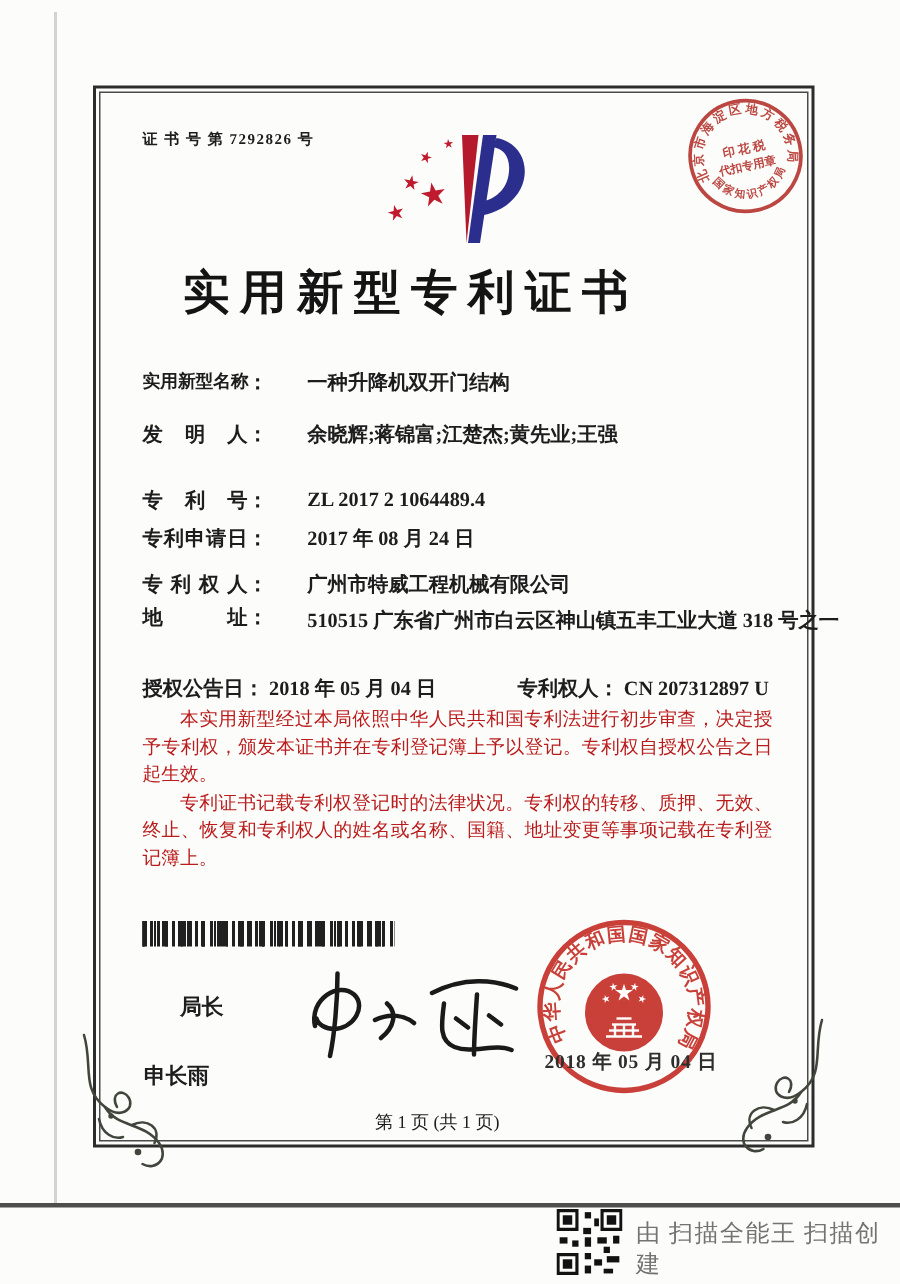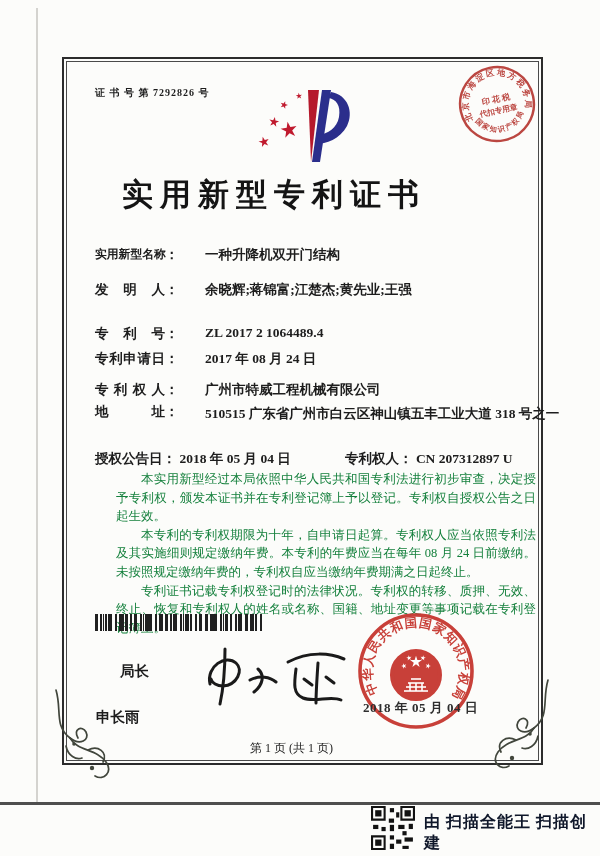--- a/index.html
+++ b/index.html
@@ -35,36 +35,36 @@
   }
   .flabel-6{font-size:11.8px;letter-spacing:0;padding-top:1px;}
   .fcolon{display:inline-block;vertical-align:top;}
   .fvalue{display:inline-block;margin-left:23px;vertical-align:top;}
   .row-addr{white-space:normal;}
   .row-addr .fvalue{width:368px;line-height:1.6;}
   .grant-row{left:0;width:600px;font-size:13.5px;font-weight:700;white-space:nowrap;}
   .grant-a{position:absolute;left:95px;}
   .grant-b{position:absolute;left:345px;}
   
-  .paras{left:95px;top:470px;width:420px;font-size:12.5px;line-height:18.6px;color:#15803d;margin-left:21px;}
+  .paras{left:95px;top:470px;width:420px;font-size:12.5px;line-height:18.6px;color:#b91c1c;}
   .paras p{margin:0;text-indent:2em;text-align:justify;font-weight:500;}
   
   .barcode{
     left:95px;top:614px;width:168px;height:17px;
     background:
       repeating-linear-gradient(90deg,#202020 0 2px,rgba(0,0,0,0) 2px 5px),
       repeating-linear-gradient(90deg,#202020 0 1px,rgba(0,0,0,0) 1px 8px),
       repeating-linear-gradient(90deg,#202020 0 3px,rgba(0,0,0,0) 3px 13px);
   }
   .signer-title{left:96px;top:662px;font-size:14.5px;font-weight:700;font-family:"Liberation Sans","DejaVu Sans",sans-serif;margin-left:24px;}
   .signer-name{left:96px;top:690px;font-size:14.5px;font-weight:700;font-family:"Liberation Sans","DejaVu Sans",sans-serif;margin-top:18px;}
   .seal-date{left:363px;top:699px;font-size:13px;font-weight:700;color:#2e2e2e;letter-spacing:.5px;}
   .page-no{left:250px;top:740px;font-size:12px;font-weight:400;}
   
-  .scan-text{left:424px;top:812px;font-size:16px;font-weight:700;letter-spacing:1px;color:#0f172a;}
+  .scan-text{left:424px;top:812px;font-size:16px;font-weight:400;letter-spacing:1px;color:#737373;}
   .seal-text{font-family:"Liberation Serif","DejaVu Serif",serif;font-weight:700;}
 </style>
 </head>
 <body>
 
 <div class="abs page-edge-left"></div>
 
 <div class="abs frame-outer">
   <div class="frame-inner"></div>
 </div>
@@ -137,21 +137,20 @@
     <span>2018 年 05 月 04 日</span>
   </span>
   <span class="grant-b">
     <span>专利权人</span><span>：</span>
     <span>CN 207312897 U</span>
   </span>
 </div>
 
 <div class="abs paras">
   <p>本实用新型经过本局依照中华人民共和国专利法进行初步审查，决定授予专利权，颁发本证书并在专利登记簿上予以登记。专利权自授权公告之日起生效。</p>
-  <p>本专利的专利权期限为十年，自申请日起算。专利权人应当依照专利法及其实施细则规定缴纳年费。本专利的年费应当在每年 08 月 24 日前缴纳。未按照规定缴纳年费的，专利权自应当缴纳年费期满之日起终止。</p>
   <p>专利证书记载专利权登记时的法律状况。专利权的转移、质押、无效、终止、恢复和专利权人的姓名或名称、国籍、地址变更等事项记载在专利登记簿上。</p>
 </div>
 
 <div class="abs barcode"></div>
 
 <div class="abs signer-title">局长</div>
 <div class="abs signer-name">申长雨</div>
 
 <svg class="abs" style="left:192px;top:642px;" width="165" height="75" viewBox="0 0 165 75">
   <g fill="none" stroke="#1a1a1a" stroke-width="3" stroke-linecap="round" stroke-linejoin="round">

